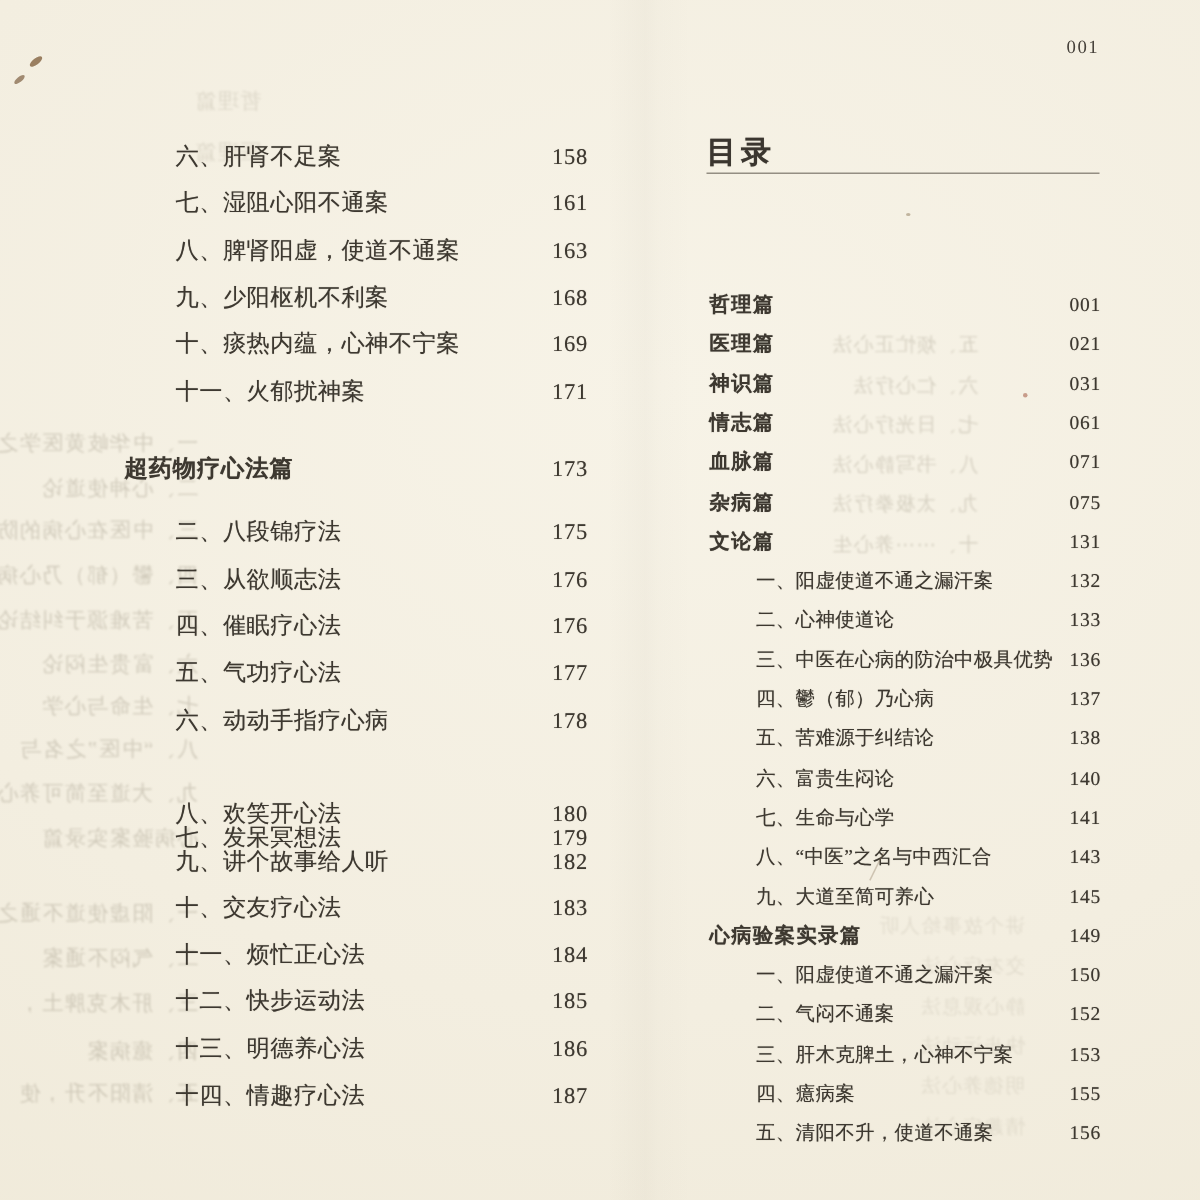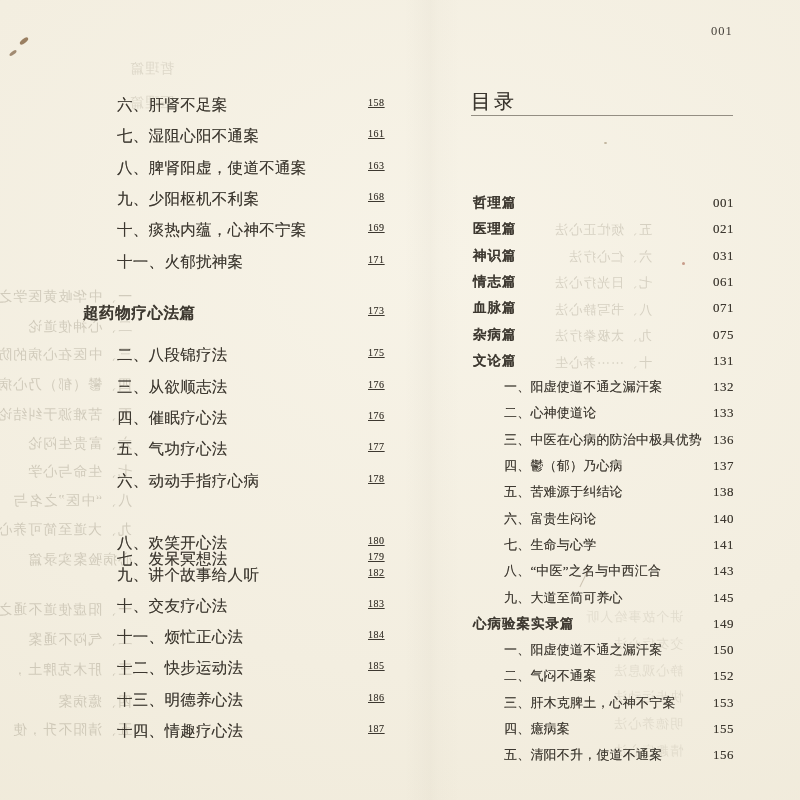--- a/index.html
+++ b/index.html
@@ -13,31 +13,31 @@
     background:linear-gradient(90deg, rgba(110,100,80,0) 0%, rgba(110,100,80,0.035) 45%, rgba(110,100,80,0.015) 60%, rgba(110,100,80,0) 100%);}
 
   
   .toc-col{position:absolute;top:0;left:0;width:100%;height:100%;pointer-events:none;}
   .row{position:absolute;white-space:nowrap;line-height:1;
        text-shadow:0 0 0.5px rgba(61,56,48,0.55);}
   
   #left-toc .row{left:83px;width:312px;font-size:15.5px;letter-spacing:0.3px;}
   #left-toc .row.lvl2 .lbl{padding-left:34px;}
   #left-toc .row.lvl1{font-weight:bold;letter-spacing:0.6px;}
-  #left-toc .pg{position:absolute;left:285px;top:1px;font-size:10px;font-weight:normal;letter-spacing:0.5px;text-decoration:underline;}
+  #left-toc .pg{position:absolute;left:285px;top:1px;font-size:15px;font-weight:normal;letter-spacing:0.5px;}
   
   #right-toc .row{left:473px;width:266px;font-size:13px;letter-spacing:0.2px;}
   #right-toc .row.lvl1{font-weight:bold;font-size:13.5px;letter-spacing:1px;}
   #right-toc .row.lvl2 .lbl{padding-left:31px;}
   #right-toc .pg{position:absolute;left:240px;top:0;font-size:13px;font-weight:normal;letter-spacing:0.5px;}
   .lbl{display:inline-block;}
 
   
   .folio{position:absolute;left:711px;top:24px;font-size:12.5px;letter-spacing:1px;color:#46413a;}
-  .toc-title{position:absolute;left:471px;top:88px;font-size:20px;font-weight:normal;
+  .toc-title{position:absolute;left:471px;top:88px;font-size:20px;font-weight:bold;
              letter-spacing:3px;color:#3b362f;text-shadow:0 0 0.5px rgba(59,54,47,0.6);}
   .toc-rule{position:absolute;left:471px;top:115px;width:262px;height:1px;
             background:#837d72;opacity:0.85;}
 
   
   .ghost{position:absolute;transform:scaleX(-1);white-space:nowrap;line-height:1;
          color:#8f8774;filter:blur(0.55px);pointer-events:none;}
   .g-lm{left:-80px;width:212px;font-size:14px;opacity:0.34;letter-spacing:1px;}
   .g-lt{left:108px;width:66px;font-size:14px;opacity:0.22;letter-spacing:1px;}
   .g-rm{left:500px;width:152px;font-size:13px;opacity:0.30;letter-spacing:1px;}

